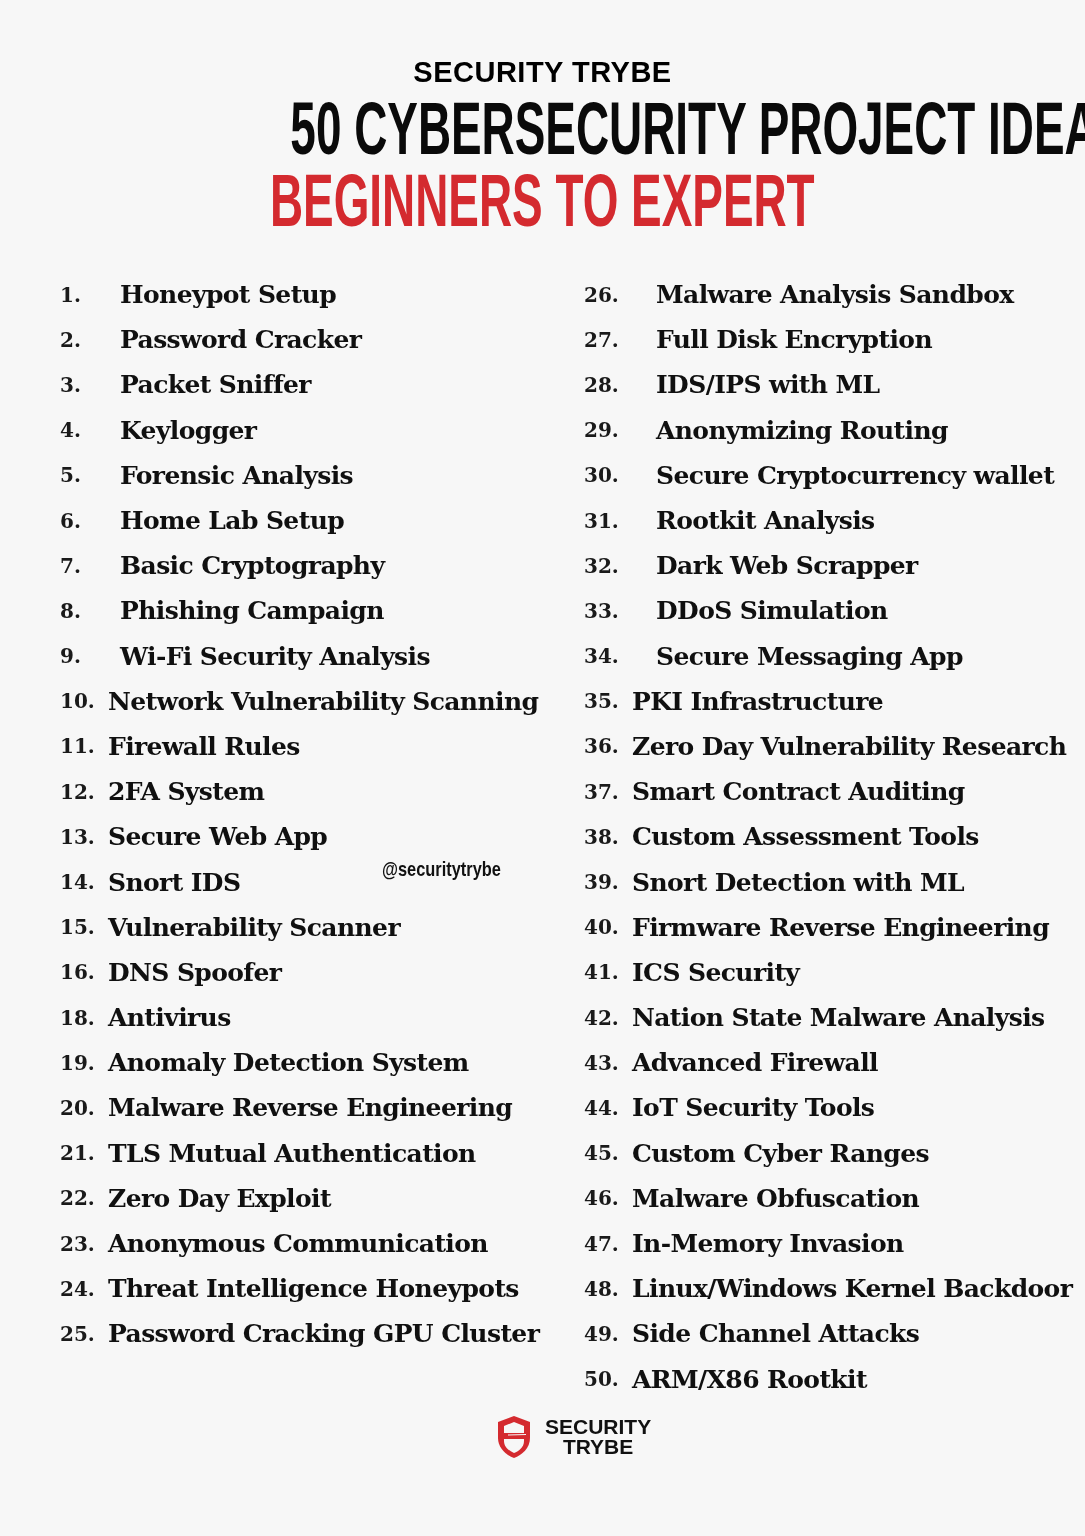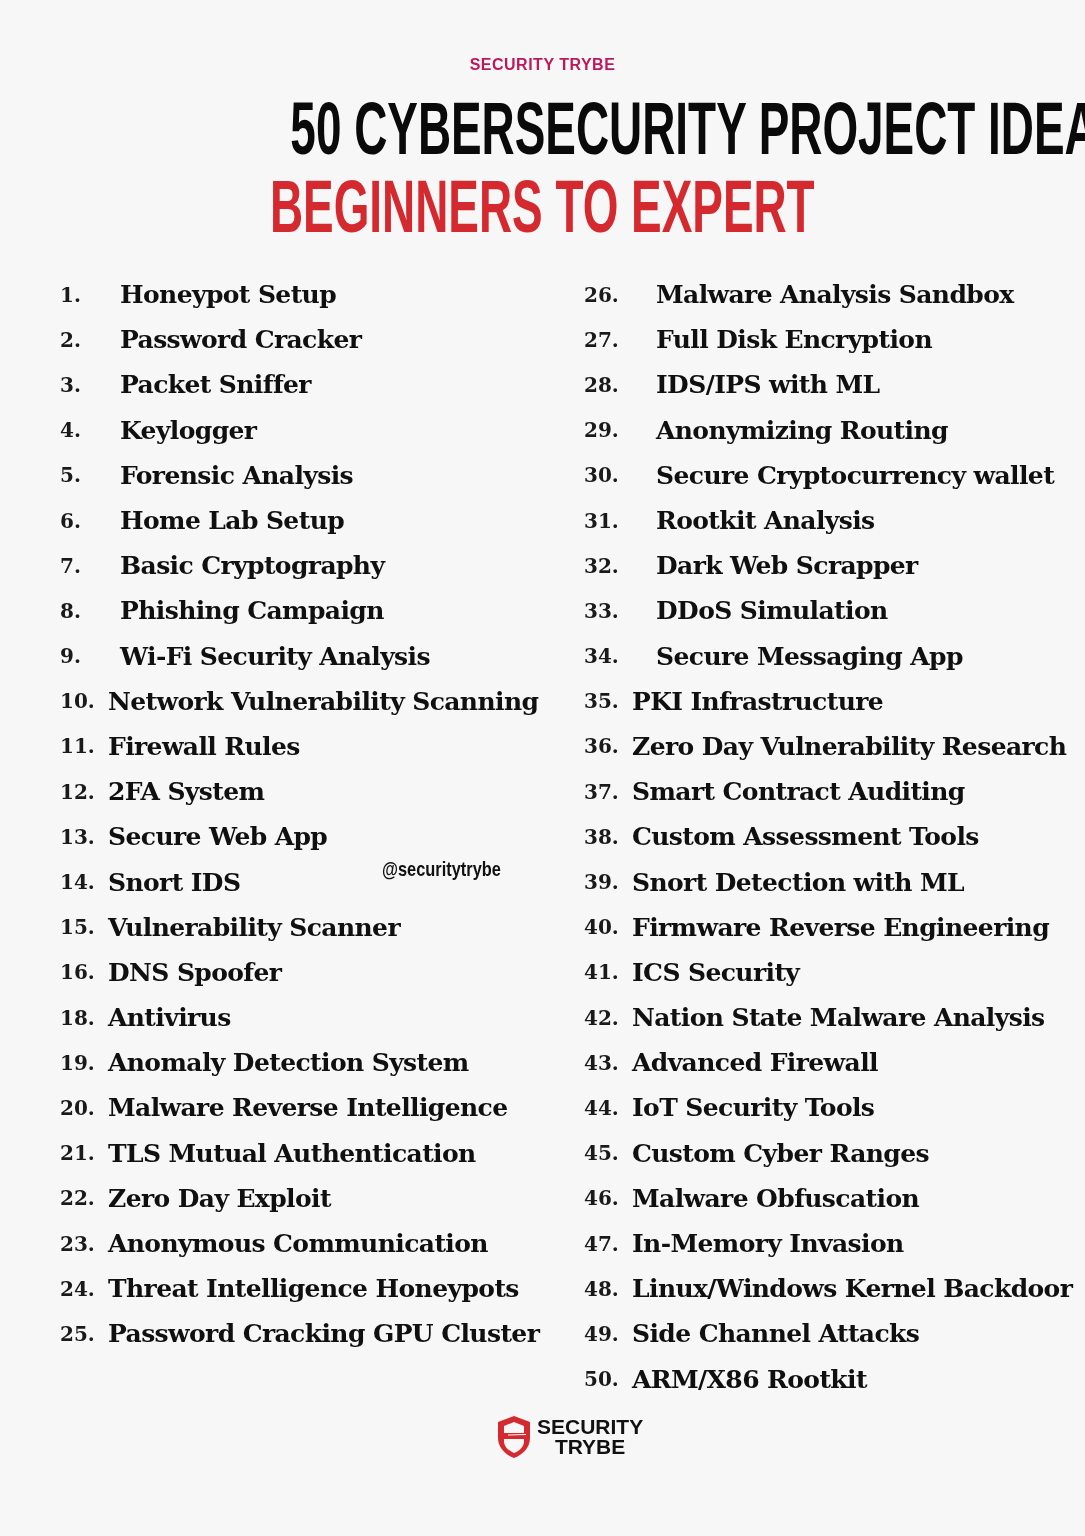--- a/index.html
+++ b/index.html
@@ -15,23 +15,23 @@
       color: #111111;
     }
     .brand-top {
       position: absolute;
       top: 56px;
       left: 0;
       width: 1085px;
       text-align: center;
       font-family: "Liberation Sans", "DejaVu Sans", sans-serif;
       font-weight: 700;
-      font-size: 16px;
+      font-size: 29px;
       letter-spacing: 0.5px;
-      color: #be185d;
+      color: #000000;
     }
     .title-line {
       position: absolute;
       left: 0;
       width: 1085px;
       text-align: center;
       font-family: "Liberation Sans", "DejaVu Sans", sans-serif;
       font-weight: 700;
       line-height: 1;
       white-space: nowrap;
@@ -40,21 +40,21 @@
       display: inline-block;
       transform-origin: center center;
     }
     .title-1 {
       top: 92px;
       font-size: 74px;
       color: #0a0a0a;
     }
     .title-1 span { transform: scaleX(0.62); }
     .title-2 {
-      top: 170px;
+      top: 164px;
       font-size: 74px;
       color: #d42a2f;
     }
     .title-2 span { transform: scaleX(0.62); }
 
     .col {
       position: absolute;
       top: 272px;
     }
     .col-left { left: 60px; width: 500px; }
@@ -97,21 +97,21 @@
       transform: scaleX(0.78);
       transform-origin: left center;
     }
 
     .logo {
       position: absolute;
       top: 1414px;
       left: 495px;
       display: flex;
       align-items: center;
-      gap: 4px;
+      gap: 12px;
     }
     .logo svg { display: block; }
     .logo-text {
       font-family: "Liberation Sans", "DejaVu Sans", sans-serif;
       font-weight: 700;
       color: #111;
       line-height: 20px;
       font-size: 21px;
       text-align: center;
     }
@@ -196,21 +196,21 @@
     <div class="item tight">
       <span class="item-num">18.</span>
       <span class="item-label">Antivirus</span>
     </div>
     <div class="item tight">
       <span class="item-num">19.</span>
       <span class="item-label">Anomaly Detection System</span>
     </div>
     <div class="item tight">
       <span class="item-num">20.</span>
-      <span class="item-label">Malware Reverse Intelligence</span>
+      <span class="item-label">Malware Reverse Engineering</span>
     </div>
     <div class="item tight">
       <span class="item-num">21.</span>
       <span class="item-label">TLS Mutual Authentication</span>
     </div>
     <div class="item tight">
       <span class="item-num">22.</span>
       <span class="item-label">Zero Day Exploit</span>
     </div>
     <div class="item tight">

